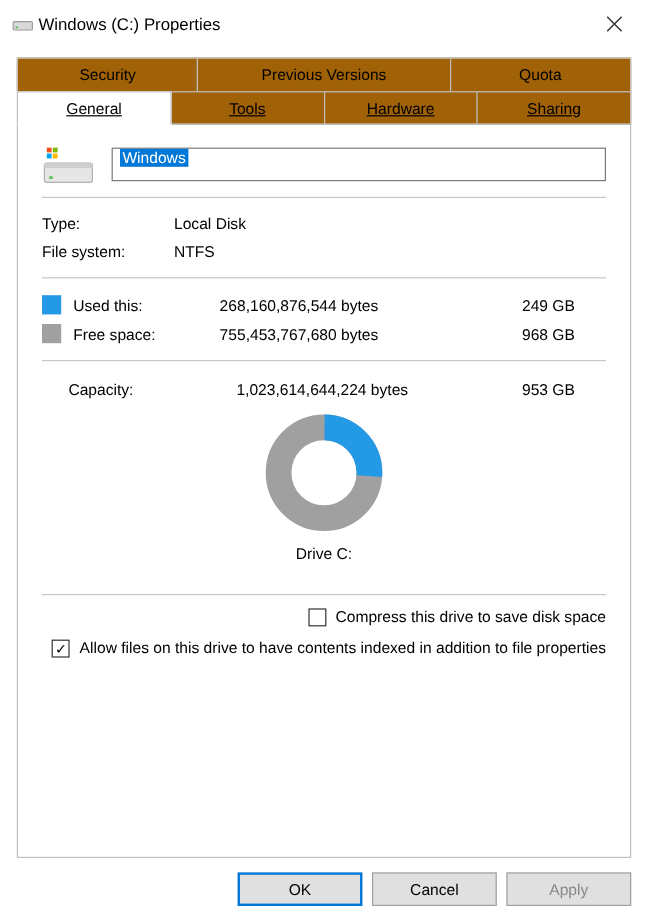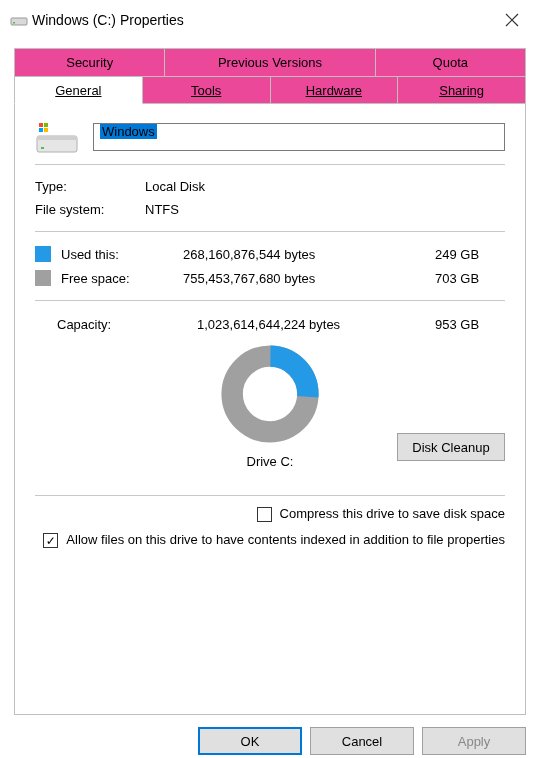--- a/index.html
+++ b/index.html
@@ -39,21 +39,21 @@
   .tab-rows {
     position: relative;
   }
   .tab-row {
     display: flex;
     height: 28px;
   }
   .tab {
     flex: 1;
     border: 1px solid #bfbfbf;
-    background: #ec4899;
+    background: #a16207;
     display: flex;
     align-items: center;
     justify-content: center;
     font-size: 13px;
     color: #000;
     margin-left: -1px;
   }
   .tab:first-child { margin-left: 0; }
   .tab.active {
     background: #fff;
@@ -84,21 +84,21 @@
   .name-input {
     flex: 1;
     height: 28px;
     border: 1px solid #7a7a7a;
     padding: 0 6px;
     font-family: inherit;
     font-size: 13px;
   }
   .name-input .sel {
     background: #0078d7;
-    color: #000000;
+    color: #ffffff;
     padding: 0 2px;
     display: inline-block;
   }
   hr.sep {
     border: none;
     border-top: 1px solid #c8c8c8;
     margin: 10px 0;
   }
   .info-row {
     display: flex;
@@ -270,38 +270,37 @@
     <div class="space-row">
       <div class="swatch used"></div>
       <span>Used this:</span>
       <span class="num-col">268,160,876,544 bytes</span>
       <span class="size-col">249 GB</span>
     </div>
     <div class="space-row">
       <div class="swatch free"></div>
       <span>Free space:</span>
       <span class="num-col">755,453,767,680 bytes</span>
-      <span class="size-col">703 GB</span>
+      <span class="size-col">968 GB</span>
     </div>
 
     <hr class="sep">
 
     <div class="cap-row">
       <span>Capacity:</span>
       <span>1,023,614,644,224 bytes</span>
       <span>953 GB</span>
     </div>
 
     <div class="donut-area" style="position:relative;">
       <svg class="donut" viewBox="0 0 42 42">
         <circle cx="21" cy="21" r="15.9" fill="none" class="donut-svg-bg" stroke-width="9"></circle>
         <circle cx="21" cy="21" r="15.9" fill="none" class="donut-svg-fg" stroke-width="9" stroke-dasharray="26.2 73.8" stroke-dashoffset="25"></circle>
       </svg>
       <div class="drive-label">Drive C:</div>
-      <button class="disk-cleanup">Disk Cleanup</button>
     </div>
 
     <hr class="sep" style="margin-top:26px">
 
     <div class="chk-row">
       <div class="chk"></div>
       <span>Compress this drive to save disk space</span>
     </div>
     <div class="chk-row">
       <div class="chk checked"></div>

